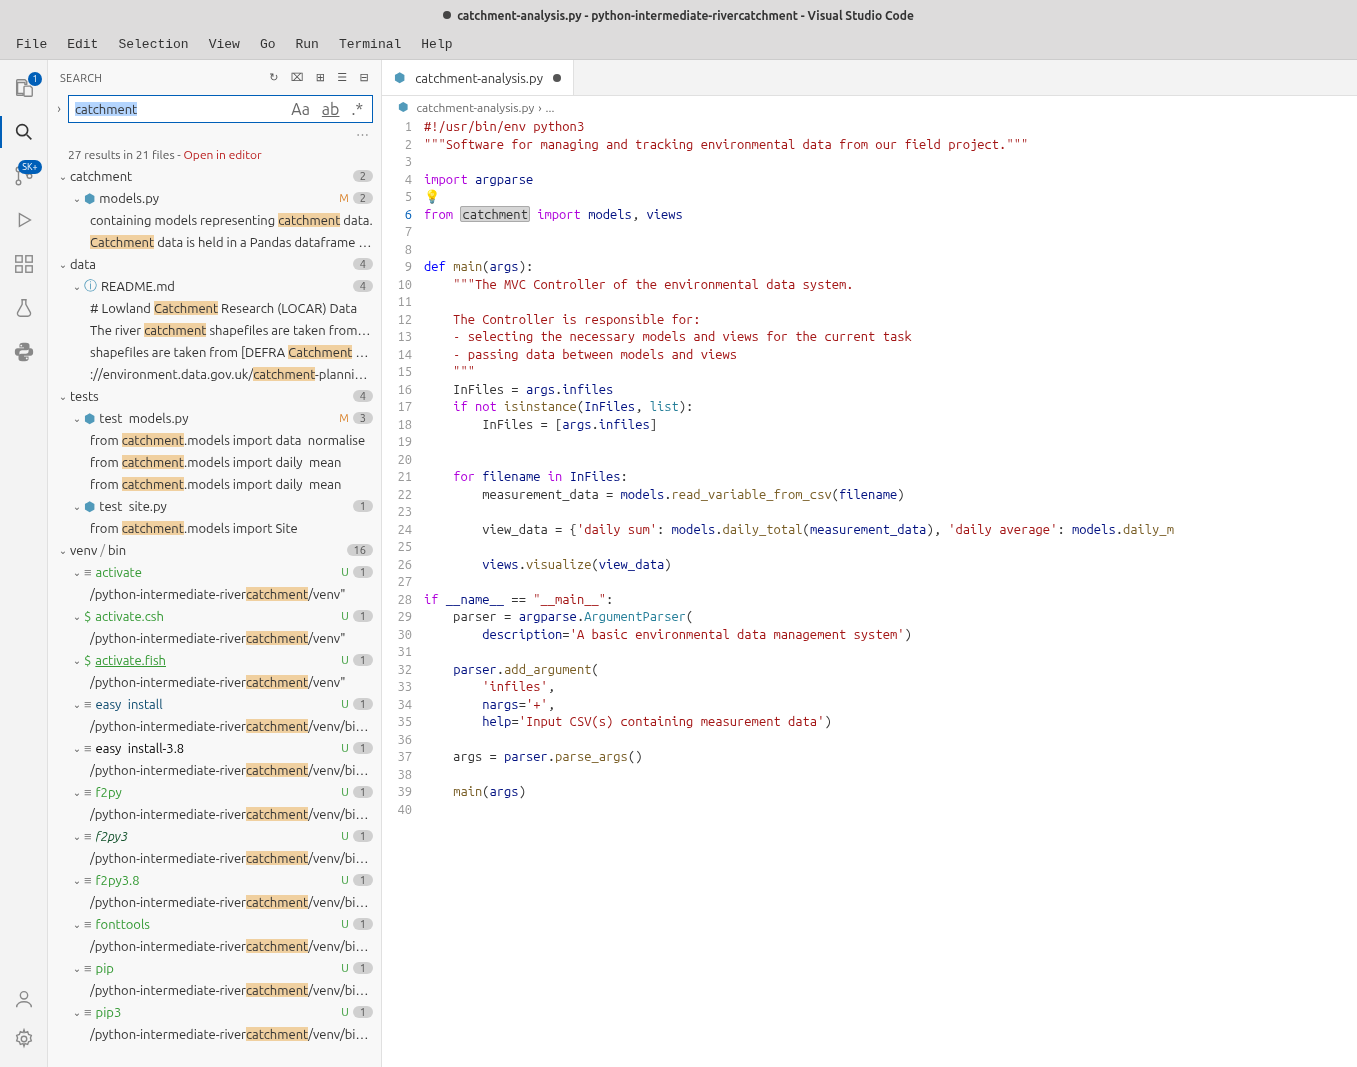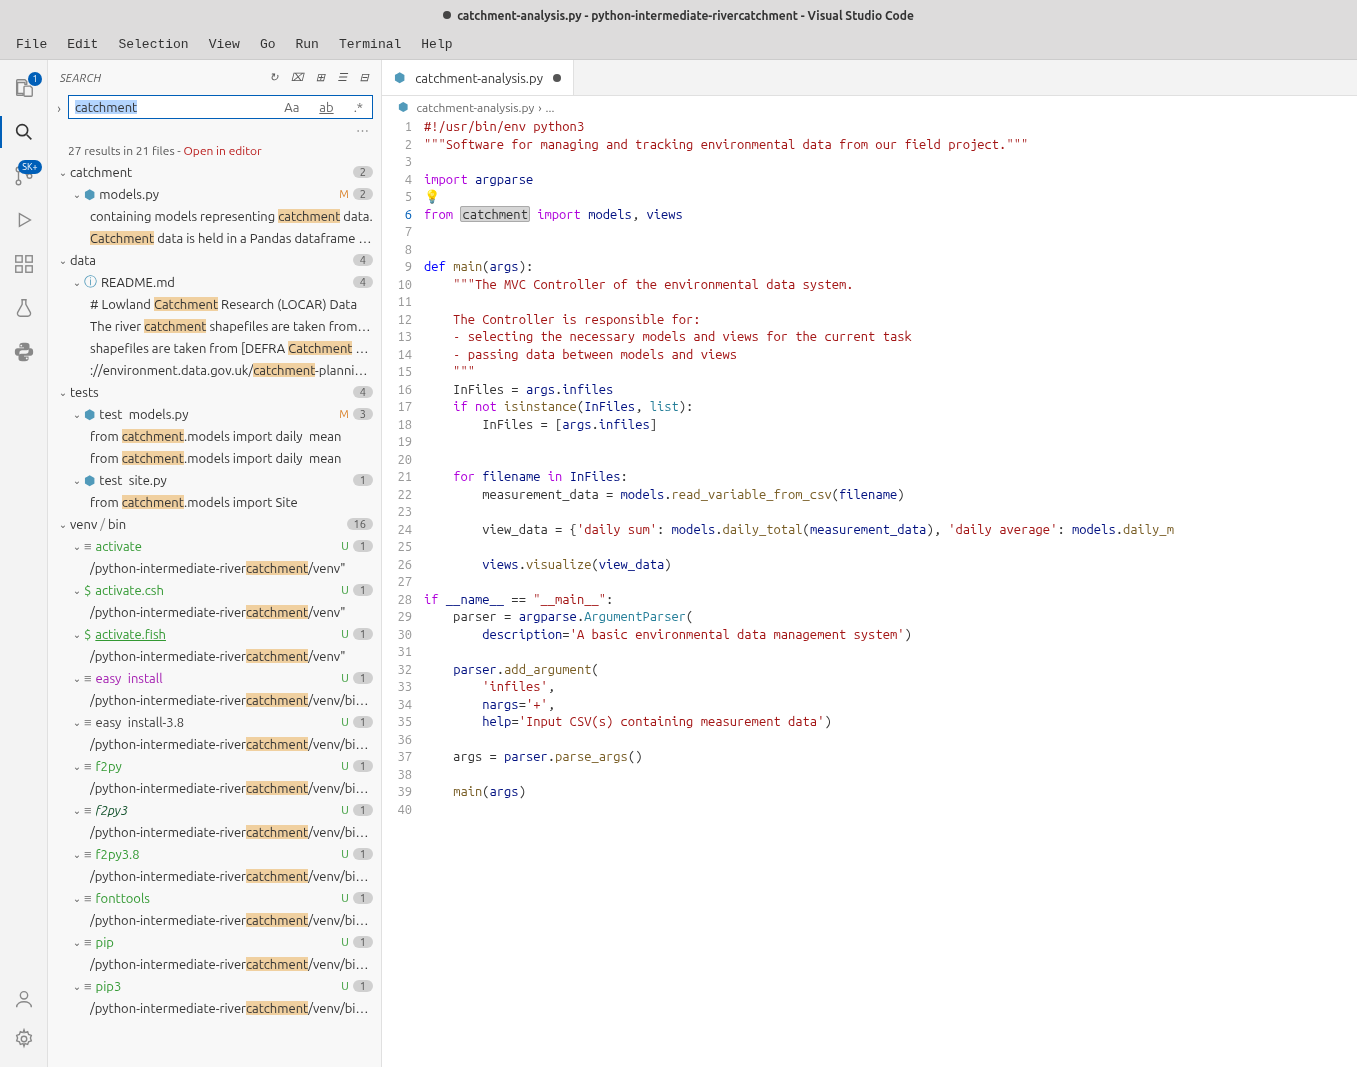--- a/index.html
+++ b/index.html
@@ -9,29 +9,29 @@
 .menubar { height:30px; background:#dddcdc; display:flex; align-items:center; padding:0 8px; gap:4px; border-bottom:1px solid #ccc;}
 .menubar span { padding:4px 8px; cursor:default;font-family:Liberation Mono, monospace; }
 .main { display:flex; height:calc(100% - 60px); }
 .activitybar { width:48px; background:#f3f3f3; display:flex; flex-direction:column; align-items:center; padding-top:8px; gap:4px; border-right:1px solid #e0e0e0; }
 .activitybar .ab-icon { width:48px; height:40px; display:flex; align-items:center; justify-content:center; color:#888; cursor:pointer; position:relative; }
 .activitybar .ab-icon.active { color:#333; }
 .activitybar .ab-icon.active::before { content:''; position:absolute; left:0; top:4px; bottom:4px; width:2px; background:#005fb8; }
 .activitybar .badge { position:absolute; top:4px; right:6px; background:#005fb8; color:#fff; font-size:9px; border-radius:8px; padding:0 4px; min-width:12px; height:14px; line-height:14px; text-align:center;}
 .activitybar .bottom { margin-top:auto; display:flex; flex-direction:column; align-items:center; padding-bottom:8px; }
 .sidebar { width:334px; background:#f8f8f8; display:flex; flex-direction:column; border-right:1px solid #e0e0e0; overflow:hidden;}
-.sidebar-header { height:35px; display:flex; align-items:center; justify-content:space-between; padding:0 12px; font-size:11px; color:#555; letter-spacing:0.3px;font-style:italic;}
+.sidebar-header { height:35px; display:flex; align-items:center; justify-content:space-between; padding:0 12px; font-size:11px; color:#555; letter-spacing:0.3px;}
 .sidebar-header .icons { display:flex; gap:12px; color:#555;}
 .searchbox-wrap { padding:0 8px 4px 20px; position:relative;}
 .searchbox-row { display:flex; align-items:center; }
 .chevron-sb { color:#666; cursor:pointer; width:14px; text-align:center; margin-right:2px; position:absolute; left:4px; top:6px;}
 .searchbox { flex:1; border:1px solid #005fb8; background:#fff; padding:3px 6px; display:flex; align-items:center; }
 .searchbox input { border:none; flex:1; outline:none; background:transparent; font-size:13px; }
 .searchbox .sel { background:#b4d5fe; }
-.searchbox .opts { display:flex; gap:14px; color:#666; font-size:13px;}
+.searchbox .opts { display:flex; gap:6px; color:#666; font-size:16px;}
 .searchbox .opt { border:1px solid transparent; padding:0 2px; border-radius:2px;}
 .results-summary { padding:4px 20px; font-size:12px; color:#555;}
 .results-summary a { color:#b91c1c; text-decoration:none; cursor:pointer;}
 .dots { text-align:right; padding:0 12px 2px 0; color:#888;}
 .tree { overflow-y:auto; flex:1; font-size:13px; padding-bottom:20px;}
 .tree-row { display:flex; align-items:center; padding:1px 8px 1px 4px; white-space:nowrap; overflow:hidden; min-height:22px; }
 .tree-row .tw { display:inline-block; width:14px; text-align:center; color:#666; font-size:10px; flex:none;}
 .tree-row .lbl { flex:1; overflow:hidden; text-overflow:ellipsis; }
 .tree-row .badge { background:#d0d0d0; color:#555; border-radius:10px; padding:0 7px; font-size:11px; margin-left:4px; flex:none;}
 .tree-row .status { color:#d9822b; margin-left:4px; flex:none; font-size:11px;}
@@ -228,20 +228,23 @@
           <span class="badge">4</span>
         </div>
     <div class="tree-row indent1">
           <span class="tw">⌄</span>
           <span class="file-ico">⬢</span>
           <span class="lbl">test_models.py</span>
           <span class="status">M</span>
           <span class="badge">3</span>
         </div>
     <div class="tree-row indent-result">
+          <span class="lbl"><span>from </span><span class="hl">catchment</span><span>.models import data_normalise</span></span>
+        </div>
+    <div class="tree-row indent-result">
           <span class="lbl"><span>from </span><span class="hl">catchment</span><span>.models import daily_mean</span></span>
         </div>
     <div class="tree-row indent-result">
           <span class="lbl"><span>from </span><span class="hl">catchment</span><span>.models import daily_mean</span></span>
         </div>
 
     <div class="tree-row indent1">
           <span class="tw">⌄</span>
           <span class="file-ico">⬢</span>
           <span class="lbl">test_site.py</span>
@@ -286,32 +289,32 @@
           <span class="status U">U</span>
           <span class="badge">1</span>
         </div>
     <div class="tree-row indent-result">
           <span class="lbl"><span>/python-intermediate-river</span><span class="hl">catchment</span><span>/venv"</span></span>
         </div>
 
     <div class="tree-row indent1">
           <span class="tw">⌄</span>
           <span class="file-ico" style="color:#888;">≡</span>
-          <span class="lbl" style="color:#a21caf;">easy_install</span>
-          <span class="status U">U</span>
-          <span class="badge">1</span>
-        </div>
-    <div class="tree-row indent-result">
-          <span class="lbl"><span>/python-intermediate-river</span><span class="hl">catchment</span><span>/venv/bin/pyth...</span></span>
-        </div>
-
-    <div class="tree-row indent1">
-          <span class="tw">⌄</span>
-          <span class="file-ico" style="color:#888;">≡</span>
-          <span class="lbl" style="color:#404040;">easy_install-3.8</span>
+          <span class="lbl" style="color:#0c4a6e;">easy_install</span>
+          <span class="status U">U</span>
+          <span class="badge">1</span>
+        </div>
+    <div class="tree-row indent-result">
+          <span class="lbl"><span>/python-intermediate-river</span><span class="hl">catchment</span><span>/venv/bin/pyth...</span></span>
+        </div>
+
+    <div class="tree-row indent1">
+          <span class="tw">⌄</span>
+          <span class="file-ico" style="color:#888;">≡</span>
+          <span class="lbl" style="color:#000000;">easy_install-3.8</span>
           <span class="status U">U</span>
           <span class="badge">1</span>
         </div>
     <div class="tree-row indent-result">
           <span class="lbl"><span>/python-intermediate-river</span><span class="hl">catchment</span><span>/venv/bin/pyth...</span></span>
         </div>
 
     <div class="tree-row indent1">
           <span class="tw">⌄</span>
           <span class="file-ico" style="color:#888;">≡</span>

